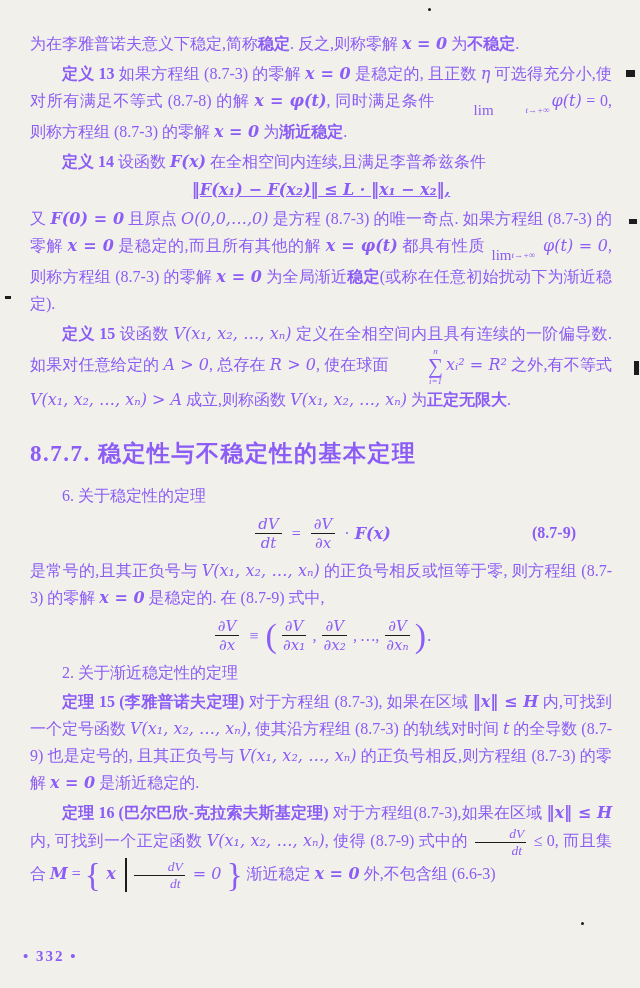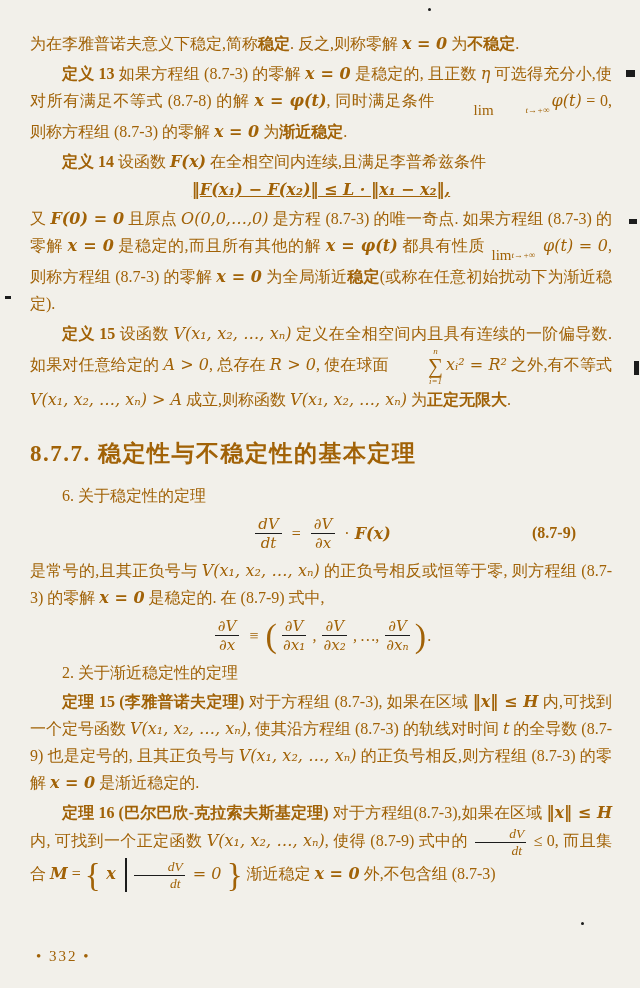--- a/index.html
+++ b/index.html
@@ -1,18 +1,18 @@
 <!DOCTYPE html>
 <html><head>
 <meta charset="utf-8">
 <style>
   html,body{margin:0;padding:0;background:#d8d5cf;}
   .page{
     position:relative;width:640px;height:988px;margin:0 auto;
-    background:#f2f0ea;color:#a16207;overflow:hidden;
+    background:#f2f0ea;color:#8b5cf6;overflow:hidden;
     font-family:"Liberation Serif","DejaVu Serif",serif;
     padding:30px 28px 0 30px;box-sizing:border-box;
   }
   .para{font-size:16px;line-height:27px;text-align:justify;margin:0;}
   .para.sp{margin-top:3px;}
   .indent{text-indent:2em;}
   .bold{font-weight:bold;}
   .math{font-style:italic;font-family:"DejaVu Serif",serif;}
   
   .limop{display:inline-flex;align-items:center;line-height:1;vertical-align:-9px;margin:0 2px;font-style:normal;}
@@ -37,21 +37,21 @@
   .dfrac .fd{font-size:15px;}
   .rel{margin:0 6px;font-size:16px;}
   .opdot{margin:0 5px;}
   .bigparen{font-size:34px;font-weight:300;font-style:normal;line-height:1;margin:0 1px;}
   .fsep{margin:0 2px;font-style:italic;}
   .eqtag{position:absolute;right:36px;top:50%;transform:translateY(-50%);font-weight:bold;font-size:16px;}
   
   .section-heading{font-size:23px;font-weight:bold;margin:25px 0 13px 0;letter-spacing:1.5px;}
   .sub-heading{font-size:16px;line-height:27px;margin:4px 0 2px 0;text-indent:2em;}
   
-  .page-number{position:absolute;left:36px;top:948px;font-size:15px;font-weight:normal;letter-spacing:2px;}
+  .page-number{position:absolute;left:23px;top:948px;font-size:15px;font-weight:bold;letter-spacing:2px;}
   
   .artifact{position:absolute;background:#1c1c1c;}
   .a1{right:5px;top:70px;width:9px;height:7px;}
   .a2{right:3px;top:219px;width:8px;height:5px;}
   .a3{right:1px;top:361px;width:5px;height:14px;}
   .a4{left:5px;top:296px;width:6px;height:3px;}
   .a5{left:428px;top:8px;width:3px;height:3px;border-radius:50%;}
   .a6{right:56px;top:922px;width:3px;height:3px;border-radius:50%;}
 </style>
 </head>
@@ -144,17 +144,17 @@
   <p class="sub-heading">2. 关于渐近稳定性的定理</p>
 
   <p class="para indent"><span class="bold">定理 15 (李雅普诺夫定理)</span><span>  对于方程组 (8.7-3), 如果在区域 </span><span class="bold math">‖x‖ ≤ H</span><span> 内,可找到一个定号函数 </span><span class="math">V(x₁, x₂, …, xₙ)</span><span>, 使其沿方程组 (8.7-3) 的轨线对时间 </span><span class="math">t</span><span> 的全导数 (8.7-9) 也是定号的, 且其正负号与 </span><span class="math">V(x₁, x₂, …, xₙ)</span><span> 的正负号相反,则方程组 (8.7-3) 的零解 </span><span class="bold math">x = 0</span><span> 是渐近稳定的.</span></p>
 
   <p class="para indent sp"><span class="bold">定理 16 (巴尔巴欣-克拉索夫斯基定理)</span><span>  对于方程组(8.7-3),如果在区域 </span><span class="bold math">‖x‖ ≤ H</span><span> 内, 可找到一个正定函数 </span><span class="math">V(x₁, x₂, …, xₙ)</span><span>, 使得 (8.7-9) 式中的 </span><span class="ifrac">
         <span class="fn">dV</span>
         <span class="fd">dt</span>
       </span><span> ≤ 0, 而且集合 </span><span class="bold math">M</span><span> = </span><span class="bigbrace">{</span><span class="bold math"> x </span><span class="setbar"></span><span class="ifrac">
         <span class="fn">dV</span>
         <span class="fd">dt</span>
-      </span><span class="math"> = 0 </span><span class="bigbrace">}</span><span> 渐近稳定 </span><span class="bold math">x = 0</span><span> 外,不包含组 (8.7-3)</span></p>
+      </span><span class="math"> = 0 </span><span class="bigbrace">}</span><span> 渐近稳定 </span><span class="bold math">x = 0</span><span> 外,不包含组 (6.6-3)</span></p>
 
   <div class="page-number">• 332 •</div>
 
 </div>
 
 </body></html>

